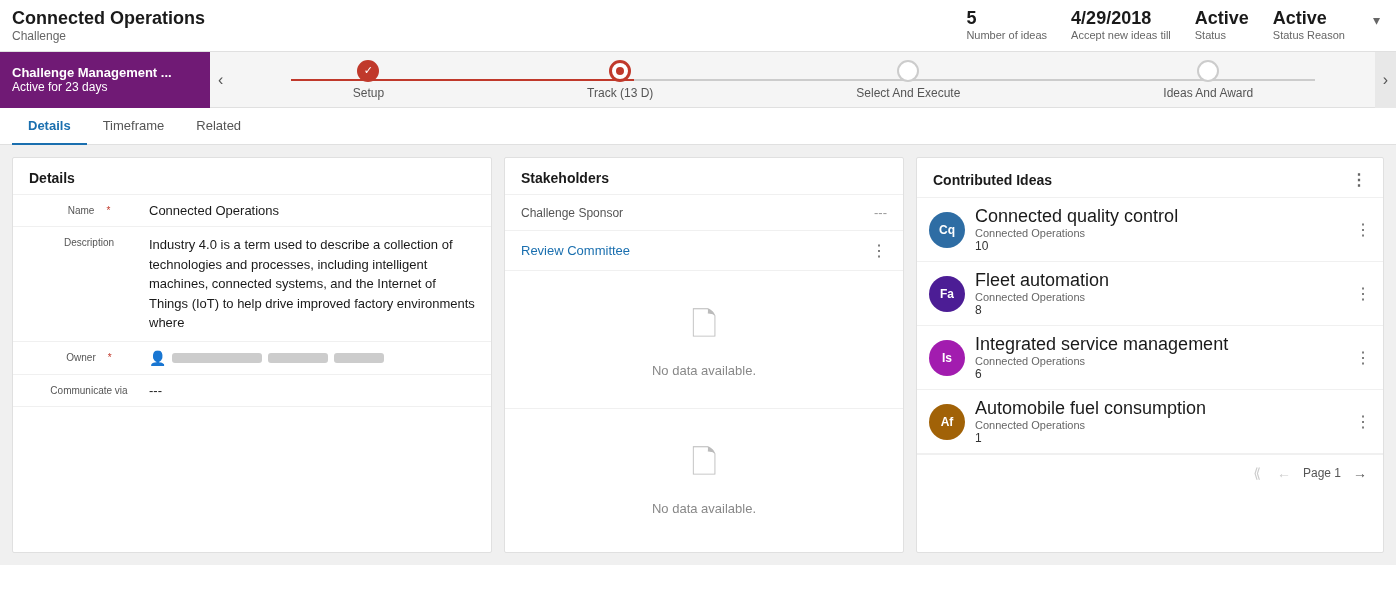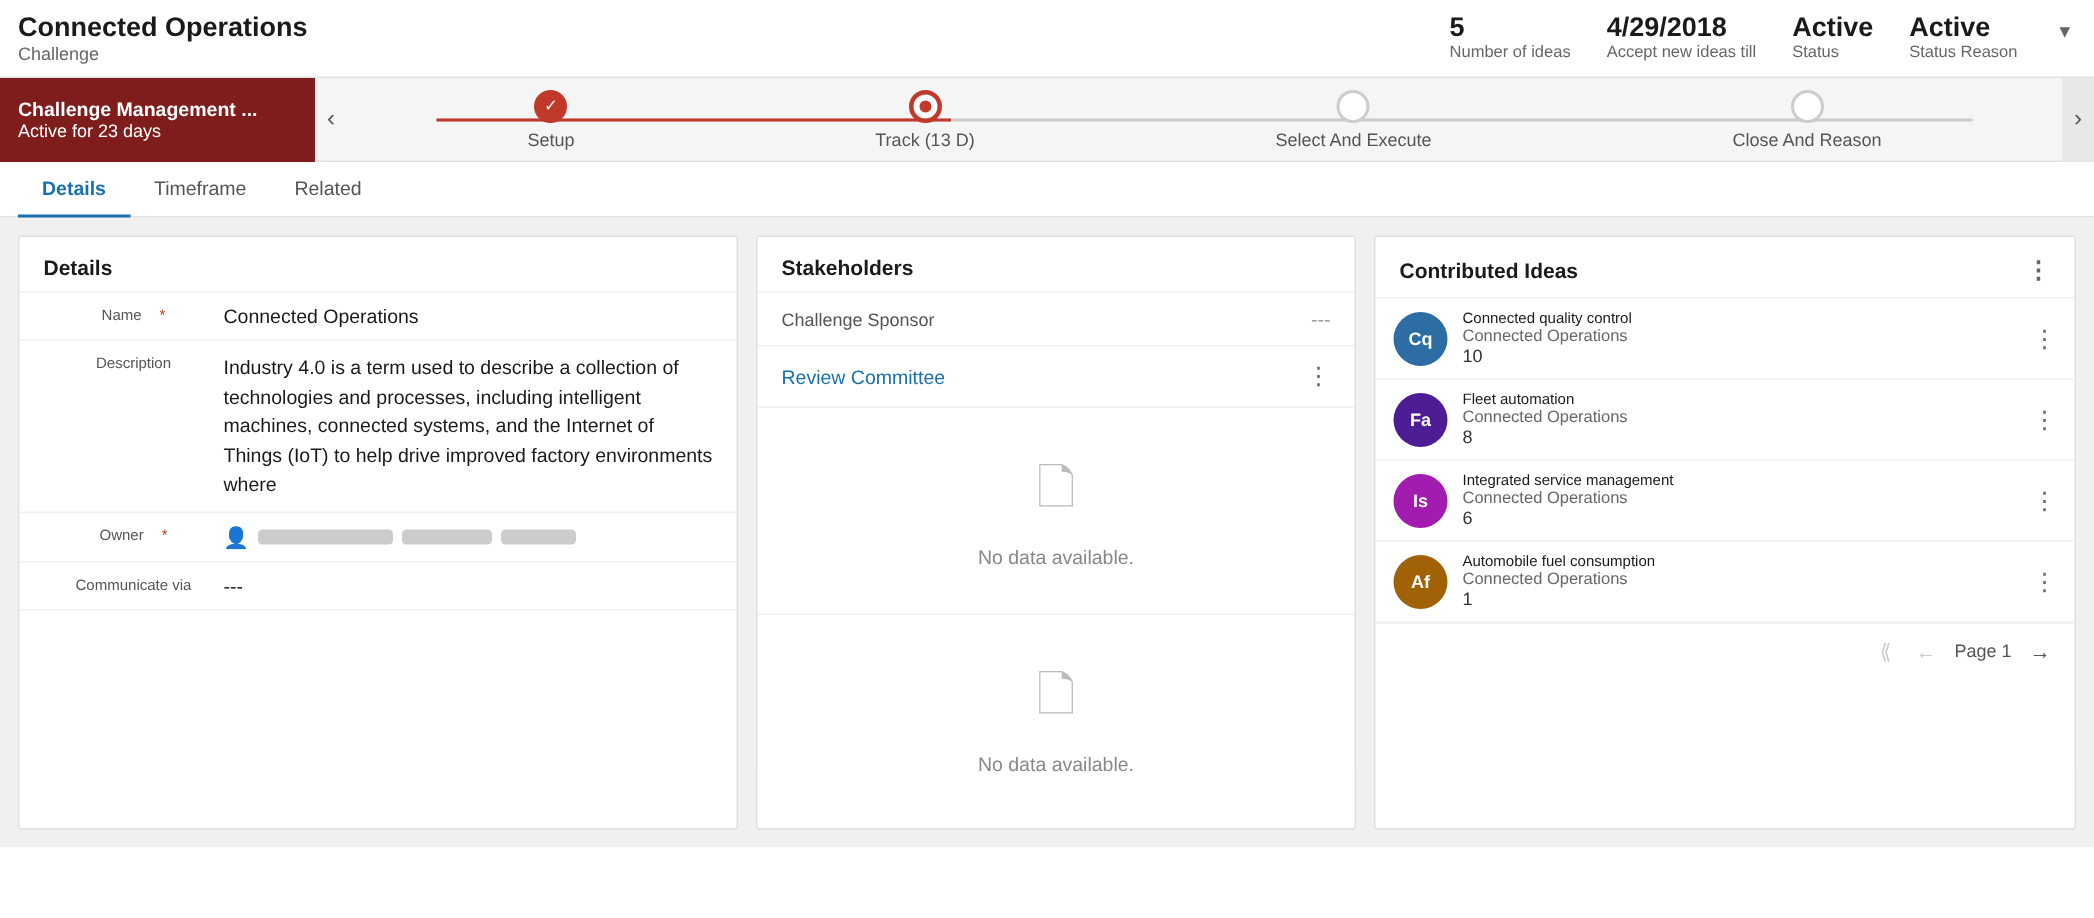--- a/index.html
+++ b/index.html
@@ -25,21 +25,21 @@
     
     .progress-bar-container {
       display: flex;
       align-items: center;
       background: #f5f5f5;
       border-bottom: 1px solid #e0e0e0;
       position: relative;
       height: 56px;
     }
     .progress-sidebar-item {
-      background: #7f1d1d;
+      background: #701a75;
       color: #fff;
       padding: 8px 12px;
       height: 56px;
       display: flex;
       flex-direction: column;
       justify-content: center;
       min-width: 210px;
     }
     .progress-sidebar-item .challenge-name { font-size: 13px; font-weight: 600; }
     .progress-sidebar-item .challenge-days { font-size: 12px; }
@@ -235,21 +235,21 @@
     .idea-avatar {
       width: 36px; height: 36px;
       border-radius: 50%;
       display: flex; align-items: center; justify-content: center;
       color: #fff;
       font-size: 12px;
       font-weight: 600;
       flex-shrink: 0;
     }
     .idea-info { flex: 1; }
-    .idea-title { font-size: 10px; color: #1a1a1a; font-weight: 500; }
+    .idea-title { font-size: 18px; color: #1a1a1a; font-weight: 500; }
     .idea-subtitle { font-size: 11px; color: #666; }
     .idea-count { font-size: 12px; color: #333; }
     .idea-menu { color: #666; cursor: pointer; font-size: 16px; }
 
     
     .pagination {
       display: flex;
       align-items: center;
       justify-content: flex-end;
       padding: 8px 12px;
@@ -314,21 +314,21 @@
     <div class="step">
       <div class="step-circle current"></div>
       <div class="step-label">Track (13 D)</div>
     </div>
     <div class="step">
       <div class="step-circle"></div>
       <div class="step-label">Select And Execute</div>
     </div>
     <div class="step">
       <div class="step-circle"></div>
-      <div class="step-label">Close And Reason</div>
+      <div class="step-label">Ideas And Award</div>
     </div>
   </div>
   <button class="progress-nav-right">
     <span>›</span>
   </button>
 </div>
 
 <div class="tabs">
   <div class="tab active">Details</div>
   <div class="tab">Timeframe</div>

